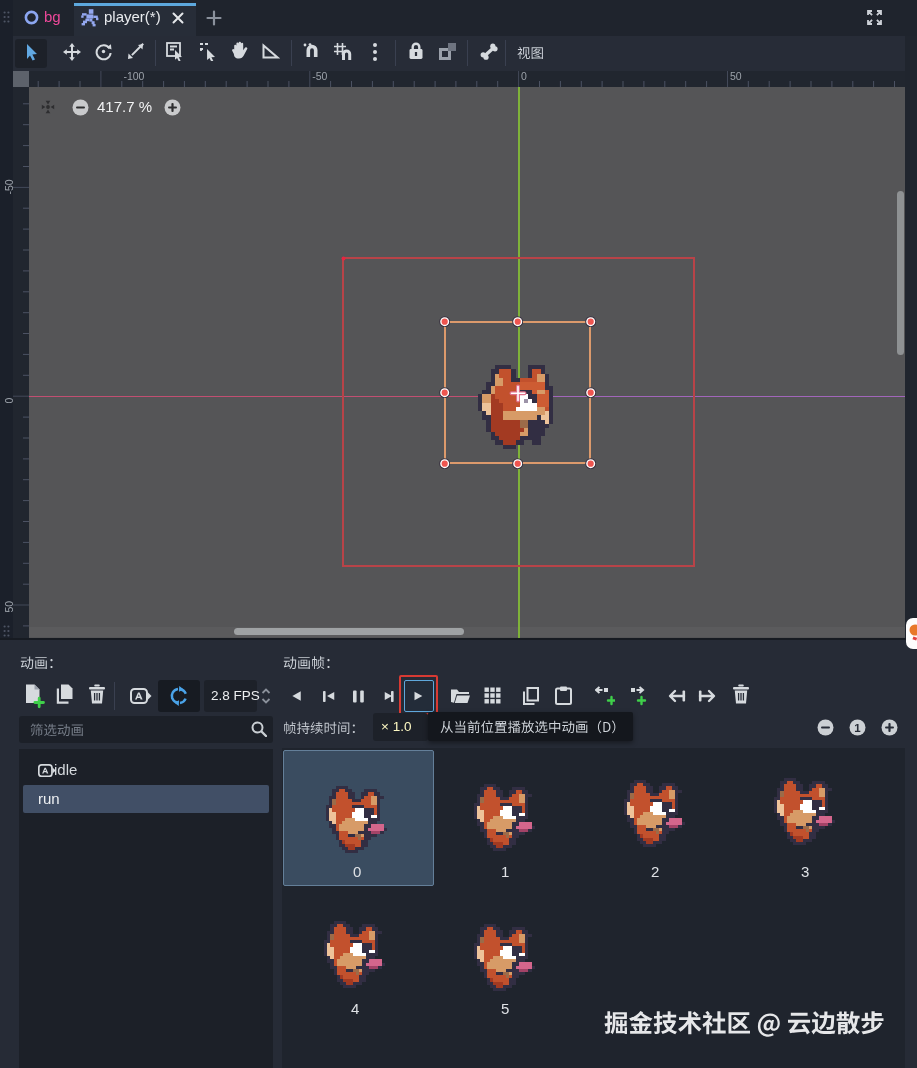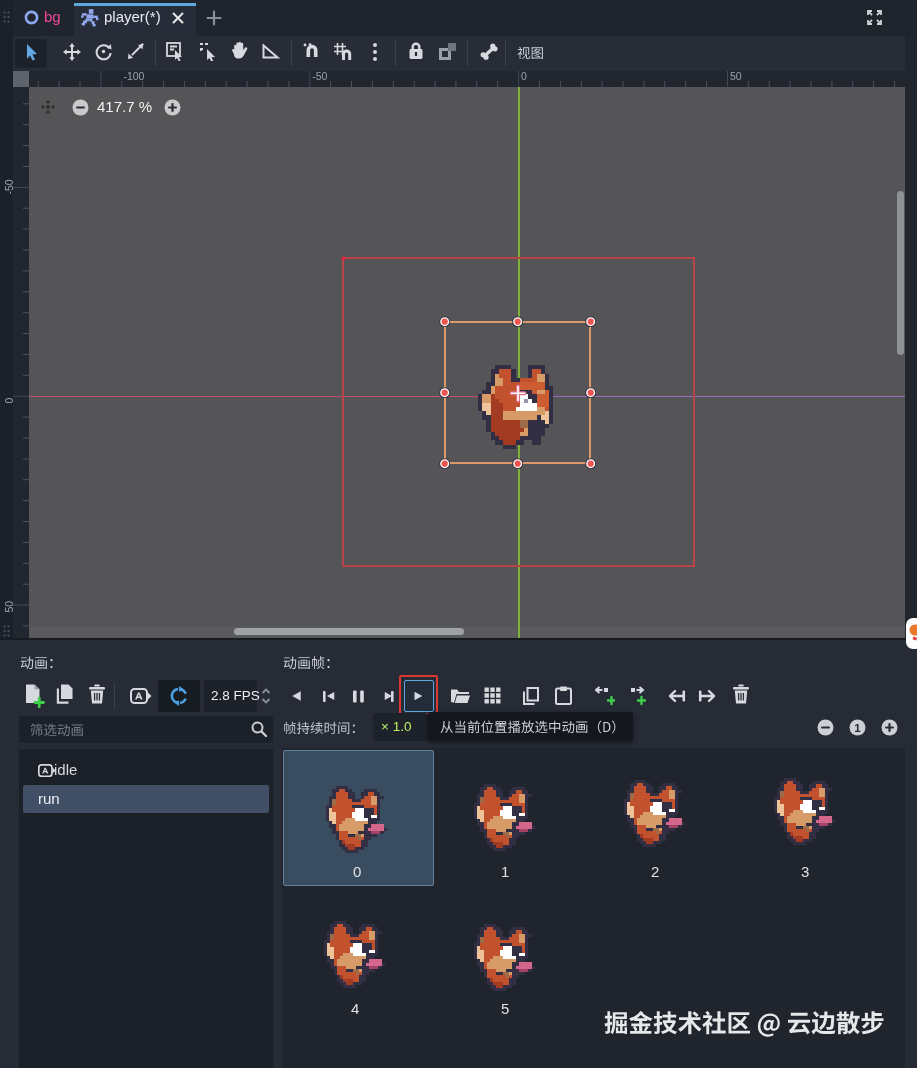--- a/index.html
+++ b/index.html
@@ -505,21 +505,21 @@
       <g fill="#c5cad1">
         <path d="M9.5 -0.8C10.5 -0.3 11.7 0.5 12.3 1.1L12.9 0.4C12.3 -0.2 11 -0.9 10 -1.4ZM8.9 -6.2V-3.8C8.9 -2.4 8.5 -0.7 5.3 0.3C5.5 0.5 5.8 0.9 5.9 1.1C9.3 -0.2 9.8 -2.1 9.8 -3.8V-6.2ZM6.6 -8V-1.7H7.4V-7.1H11.2V-1.7H12.1V-8H9.7V-9.2H12.8V-10.1H9.7V-11.3H8.8V-8ZM1 -8.8V-1.7H1.8V-7.9H2.9V1.1H3.7V-7.9H4.8V-2.8C4.8 -2.7 4.8 -2.7 4.7 -2.7C4.6 -2.7 4.3 -2.7 4 -2.7C4.1 -2.5 4.3 -2.1 4.3 -1.8C4.8 -1.8 5.1 -1.8 5.3 -2C5.5 -2.1 5.6 -2.4 5.6 -2.8V-8.8H3.7V-11.3H2.9V-8.8Z"></path>
         <path d="M19.5 -2.8C20.1 -2 20.8 -1 21 -0.4L21.9 -0.9C21.6 -1.5 20.9 -2.5 20.3 -3.2ZM22 -11.3V-9.6H19.1V-8.7H22V-7H18.4V-6H23.7V-4.5H18.5V-3.6H23.7V-0.1C23.7 0 23.7 0.1 23.5 0.1C23.3 0.1 22.6 0.1 21.8 0.1C21.9 0.4 22.1 0.8 22.1 1.1C23.1 1.1 23.8 1.1 24.2 0.9C24.6 0.7 24.7 0.5 24.7 -0.1V-3.6H26.4V-4.5H24.7V-6H26.5V-7H22.9V-8.7H25.8V-9.6H22.9V-11.3ZM15.8 -11.3V-8.6H14.1V-7.7H15.8V-4.7C15.1 -4.5 14.4 -4.3 13.9 -4.2L14.1 -3.2L15.8 -3.7V-0.1C15.8 0.1 15.7 0.1 15.6 0.1C15.4 0.1 14.9 0.1 14.3 0.1C14.4 0.4 14.6 0.8 14.6 1C15.4 1.1 16 1 16.3 0.9C16.6 0.7 16.8 0.4 16.8 -0.1V-4L18.2 -4.5L18.1 -5.4L16.8 -5V-7.7H18.2V-8.6H16.8V-11.3Z"></path>
         <path d="M33.4 -6.1C34 -5.8 34.7 -5.2 35.1 -4.8L35.5 -5.4C35.2 -5.8 34.5 -6.3 33.9 -6.6ZM32.4 -4.9C33 -4.5 33.8 -4 34.1 -3.6L34.6 -4.1C34.3 -4.5 33.5 -5.1 32.9 -5.4ZM36.3 -1.4C37.4 -0.7 38.7 0.4 39.3 1.1L39.9 0.5C39.3 -0.2 38 -1.3 36.9 -2ZM27.6 -0.8 27.8 0.2C29 -0.3 30.5 -0.9 31.9 -1.4L31.7 -2.2C30.2 -1.7 28.6 -1.1 27.6 -0.8ZM32.4 -8V-7.1H38.5C38.3 -6.5 38.1 -6 37.9 -5.5L38.7 -5.3C39 -6 39.4 -7 39.6 -7.9L39 -8L38.8 -8H36.4V-9.2H38.9V-10.1H36.4V-11.3H35.4V-10.1H32.9V-9.2H35.4V-8ZM35.7 -6.6V-5C35.7 -4.5 35.7 -3.9 35.6 -3.4H32.1V-2.5H35.3C34.8 -1.5 33.8 -0.5 31.9 0.4C32.1 0.5 32.3 0.9 32.5 1.1C34.8 0.1 35.8 -1.2 36.3 -2.5H39.7V-3.4H36.6C36.7 -3.9 36.7 -4.5 36.7 -5V-6.6ZM27.8 -5.7C28 -5.8 28.3 -5.9 29.9 -6.1C29.3 -5.2 28.8 -4.5 28.6 -4.2C28.2 -3.7 27.9 -3.4 27.6 -3.3C27.7 -3.1 27.9 -2.6 27.9 -2.5C28.2 -2.6 28.6 -2.8 31.8 -3.7C31.8 -3.8 31.7 -4.2 31.7 -4.5L29.4 -3.9C30.3 -5.1 31.3 -6.6 32 -8L31.2 -8.5C31 -8 30.7 -7.5 30.4 -7L28.8 -6.8C29.6 -8 30.4 -9.5 31 -10.9L30.1 -11.3C29.6 -9.7 28.6 -7.9 28.3 -7.5C28 -7 27.8 -6.7 27.5 -6.6C27.6 -6.4 27.8 -5.9 27.8 -5.7Z"></path>
         <path d="M46.9 -6.1C47.6 -5.1 48.5 -3.6 49 -2.8L49.9 -3.3C49.4 -4.1 48.5 -5.5 47.7 -6.5ZM44.9 -5.4V-2.3H42.6V-5.4ZM44.9 -6.3H42.6V-9.3H44.9ZM41.6 -10.2V-0.3H42.6V-1.4H45.8V-10.2ZM50.8 -11.3V-8.6H46.4V-7.6H50.8V-0.4C50.8 -0.2 50.7 -0.1 50.4 -0.1C50.1 -0.1 49.1 -0.1 48.1 -0.1C48.2 0.2 48.4 0.7 48.5 0.9C49.8 0.9 50.7 0.9 51.2 0.8C51.7 0.6 51.8 0.3 51.8 -0.4V-7.6H53.5V-8.6H51.8V-11.3Z"></path>
         <path d="M55.2 -8.3V1.1H56.3V-8.3ZM55.4 -10.7C56.1 -10.1 56.8 -9.2 57.1 -8.7L57.9 -9.2C57.6 -9.8 56.8 -10.6 56.2 -11.2ZM59.1 -4H62.4V-2.2H59.1ZM59.1 -6.6H62.4V-4.8H59.1ZM58.2 -7.5V-1.3H63.3V-7.5ZM58.8 -10.6V-9.6H65.3V-0.1C65.3 0 65.2 0.1 65.1 0.1C64.9 0.1 64.3 0.1 63.8 0.1C63.9 0.3 64 0.8 64.1 1C64.9 1 65.5 1 65.9 0.9C66.2 0.7 66.3 0.4 66.3 -0.1V-10.6Z"></path>
         <path d="M70.9 -6.6C71.4 -6.6 71.9 -7 71.9 -7.6C71.9 -8.2 71.4 -8.6 70.9 -8.6C70.3 -8.6 69.8 -8.2 69.8 -7.6C69.8 -7 70.3 -6.6 70.9 -6.6ZM70.9 0.1C71.4 0.1 71.9 -0.4 71.9 -1C71.9 -1.6 71.4 -2 70.9 -2C70.3 -2 69.8 -1.6 69.8 -1C69.8 -0.4 70.3 0.1 70.9 0.1Z"></path>
       </g>
     </svg>
 <div class="abs" style="left:373px;top:713px;width:55px;height:28px;background:#1d2129;border-radius:3px"></div>
-<div class="abs" style="left:381px;top:719.5px;font-size:13.5px;line-height:13.5px;color:#bef264;white-space:nowrap;">× 1.0</div>
+<div class="abs" style="left:381px;top:719.5px;font-size:13.5px;line-height:13.5px;color:#fef9c3;white-space:nowrap;">× 1.0</div>
 <div class="abs" style="left:428px;top:712px;width:205px;height:29px;background:#14171d;border-radius:2px;box-shadow:0 2px 5px rgba(0,0,0,.4)"></div>
 <svg style="position:absolute;left:440px;top:732px;overflow:visible;pointer-events:none" width="2" height="2" viewBox="0 0 2 2">
       <g fill="#d0d5db">
         <path d="M3.5 -11C3.3 -6 2.8 -2 0.6 0.4C0.8 0.5 1.4 0.9 1.5 1.1C2.9 -0.6 3.7 -2.8 4.1 -5.4C4.9 -4.3 5.7 -3.1 6.1 -2.2L6.9 -2.9C6.4 -4 5.3 -5.5 4.3 -6.8C4.5 -8.1 4.5 -9.5 4.6 -11ZM8.7 -11.1C8.4 -5.9 7.7 -1.9 5 0.3C5.3 0.5 5.8 0.8 6 1C7.5 -0.4 8.4 -2.2 9 -4.5C9.5 -2.5 10.5 -0.4 12.2 0.9C12.4 0.6 12.7 0.2 12.9 0C10.9 -1.4 9.8 -4.3 9.4 -6.6C9.6 -7.9 9.7 -9.4 9.8 -11Z"></path>
         <path d="M15.1 -10.4C15.8 -9.4 16.6 -8.1 16.9 -7.2L17.8 -7.7C17.5 -8.5 16.8 -9.8 16.1 -10.7ZM24.3 -10.9C23.9 -9.8 23.2 -8.4 22.6 -7.5L23.5 -7.2C24.1 -8 24.8 -9.4 25.4 -10.5ZM15.1 -0.5V0.5H24.2V1.1H25.2V-6.6H20.8V-11.3H19.7V-6.6H15.3V-5.5H24.2V-3.6H15.8V-2.6H24.2V-0.5Z"></path>
         <path d="M35.2 -6.9V-1.4H36.1V-6.9ZM37.9 -7.3V-0.2C37.9 0 37.8 0.1 37.6 0.1C37.4 0.1 36.7 0.1 35.8 0.1C36 0.3 36.1 0.8 36.2 1C37.2 1 37.9 1 38.3 0.9C38.7 0.7 38.9 0.4 38.9 -0.2V-7.3ZM36.8 -11.4C36.5 -10.7 36 -9.9 35.5 -9.2H31.4L32.1 -9.4C31.8 -10 31.3 -10.8 30.8 -11.4L29.8 -11C30.3 -10.5 30.8 -9.7 31.1 -9.2H27.7V-8.3H39.8V-9.2H36.6C37 -9.8 37.5 -10.4 37.8 -11.1ZM32.5 -4.1V-2.7H29.5V-4.1ZM32.5 -4.9H29.5V-6.2H32.5ZM28.6 -7.1V1H29.5V-1.9H32.5V-0.1C32.5 0.1 32.5 0.1 32.3 0.1C32.1 0.1 31.5 0.1 30.8 0.1C30.9 0.4 31.1 0.8 31.1 1C32 1 32.7 1 33 0.9C33.4 0.7 33.5 0.4 33.5 -0.1V-7.1Z"></path>
         <path d="M45.5 -8.9V-7.9H52.8V-8.9ZM46.4 -6.9C46.8 -5 47.2 -2.5 47.3 -1.1L48.3 -1.4C48.2 -2.8 47.7 -5.2 47.3 -7.1ZM48.2 -11.2C48.5 -10.5 48.7 -9.6 48.8 -9L49.8 -9.3C49.7 -9.9 49.4 -10.8 49.2 -11.4ZM44.9 -0.5V0.5H53.4V-0.5H50.6C51.1 -2.3 51.7 -4.9 52 -7L50.9 -7.2C50.7 -5.2 50.2 -2.3 49.7 -0.5ZM44.4 -11.3C43.6 -9.2 42.3 -7.2 41 -5.9C41.2 -5.7 41.5 -5.1 41.6 -4.9C42.1 -5.4 42.5 -5.9 42.9 -6.5V1.1H43.9V-8.1C44.5 -9 44.9 -10 45.3 -11Z"></path>
         <path d="M62.8 -10.1H65.1V-8.9H62.8ZM59.6 -10.1H61.9V-8.9H59.6ZM56.6 -10.1H58.7V-8.9H56.6ZM56.6 -5.8V-0.1H54.8V0.7H66.8V-0.1H64.9V-5.8H60.7L60.9 -6.6H66.4V-7.4H61L61.2 -8.1H66.1V-10.8H55.6V-8.1H60.1L60 -7.4H54.9V-6.6H59.9L59.7 -5.8ZM57.5 -0.1V-0.9H63.9V-0.1ZM57.5 -3.7H63.9V-2.9H57.5ZM57.5 -4.3V-5.1H63.9V-4.3ZM57.5 -2.3H63.9V-1.5H57.5Z"></path>
         <path d="M78.4 -9.9C78.2 -9.3 77.8 -8.4 77.4 -7.8H76.6V-10C77.8 -10.2 78.9 -10.3 79.7 -10.5L79.1 -11.3C77.5 -10.9 74.7 -10.6 72.3 -10.5C72.4 -10.3 72.6 -9.9 72.6 -9.7C73.6 -9.8 74.7 -9.8 75.7 -9.9V-7.8H72.2V-7H74.9C74.1 -5.9 72.8 -5 71.6 -4.5C71.8 -4.3 72.1 -4 72.2 -3.7C72.5 -3.8 72.7 -4 73 -4.1V1.1H73.9V0.5H78.6V1H79.6V-4.1L80 -3.9C80.2 -4.1 80.5 -4.5 80.7 -4.6C79.6 -5.1 78.3 -6 77.5 -7H80.3V-7.8H78.3C78.7 -8.4 79 -9 79.3 -9.6ZM73.2 -9.4C73.5 -8.9 73.8 -8.2 74 -7.8L74.8 -8.1C74.7 -8.5 74.3 -9.2 74 -9.7ZM75.7 -6.7V-4.4H76.6V-6.8C77.4 -5.8 78.5 -4.8 79.6 -4.1H73C74 -4.8 75 -5.7 75.7 -6.7ZM75.7 -3.4V-2.2H73.9V-3.4ZM76.6 -3.4H78.6V-2.2H76.6ZM75.7 -1.5V-0.3H73.9V-1.5ZM76.6 -1.5H78.6V-0.3H76.6ZM69.8 -11.3V-8.6H68.1V-7.7H69.8V-4.9L67.9 -4.2L68.1 -3.3L69.8 -3.9V-0.1C69.8 0.1 69.7 0.1 69.5 0.1C69.4 0.2 68.8 0.2 68.3 0.1C68.4 0.4 68.5 0.8 68.5 1.1C69.4 1.1 69.9 1.1 70.2 0.9C70.6 0.7 70.7 0.5 70.7 -0.1V-4.2L72.1 -4.8L72 -5.7L70.7 -5.2V-7.7H72.2V-8.6H70.7V-11.3Z"></path>
         <path d="M83.8 -11.1C84 -10.5 84.3 -9.8 84.5 -9.3L85.4 -9.6C85.3 -10 85 -10.8 84.7 -11.4ZM81.6 -9.2V-8.2H83.2V-5.4C83.2 -3.5 83 -1.4 81.3 0.4C81.6 0.6 81.9 0.9 82.1 1.1C83.9 -0.9 84.2 -3.1 84.2 -5.4V-5.5H86C85.9 -1.8 85.8 -0.4 85.6 -0.1C85.5 0 85.4 0 85.2 0C85 0 84.5 0 83.9 -0C84.1 0.2 84.1 0.6 84.2 0.9C84.8 1 85.3 1 85.6 0.9C86 0.9 86.2 0.8 86.5 0.5C86.8 0 86.9 -1.5 87 -5.9C87 -6.1 87 -6.4 87 -6.4H84.2V-8.2H87.6V-9.2ZM89.4 -7.9H92C91.7 -6.2 91.3 -4.7 90.7 -3.5C90.1 -4.7 89.7 -6.2 89.4 -7.7ZM89.3 -11.4C88.9 -9 88.1 -6.8 87 -5.3C87.2 -5.1 87.6 -4.8 87.8 -4.6C88.2 -5 88.5 -5.6 88.8 -6.3C89.1 -4.8 89.5 -3.6 90.1 -2.5C89.3 -1.3 88.2 -0.4 86.8 0.2C87 0.4 87.3 0.9 87.4 1.1C88.8 0.4 89.8 -0.4 90.6 -1.5C91.4 -0.4 92.3 0.5 93.4 1.1C93.6 0.8 93.9 0.4 94.1 0.2C92.9 -0.4 92 -1.3 91.2 -2.4C92.1 -3.9 92.6 -5.7 93 -7.9H94V-8.8H89.7C90 -9.6 90.1 -10.4 90.3 -11.2Z"></path>

